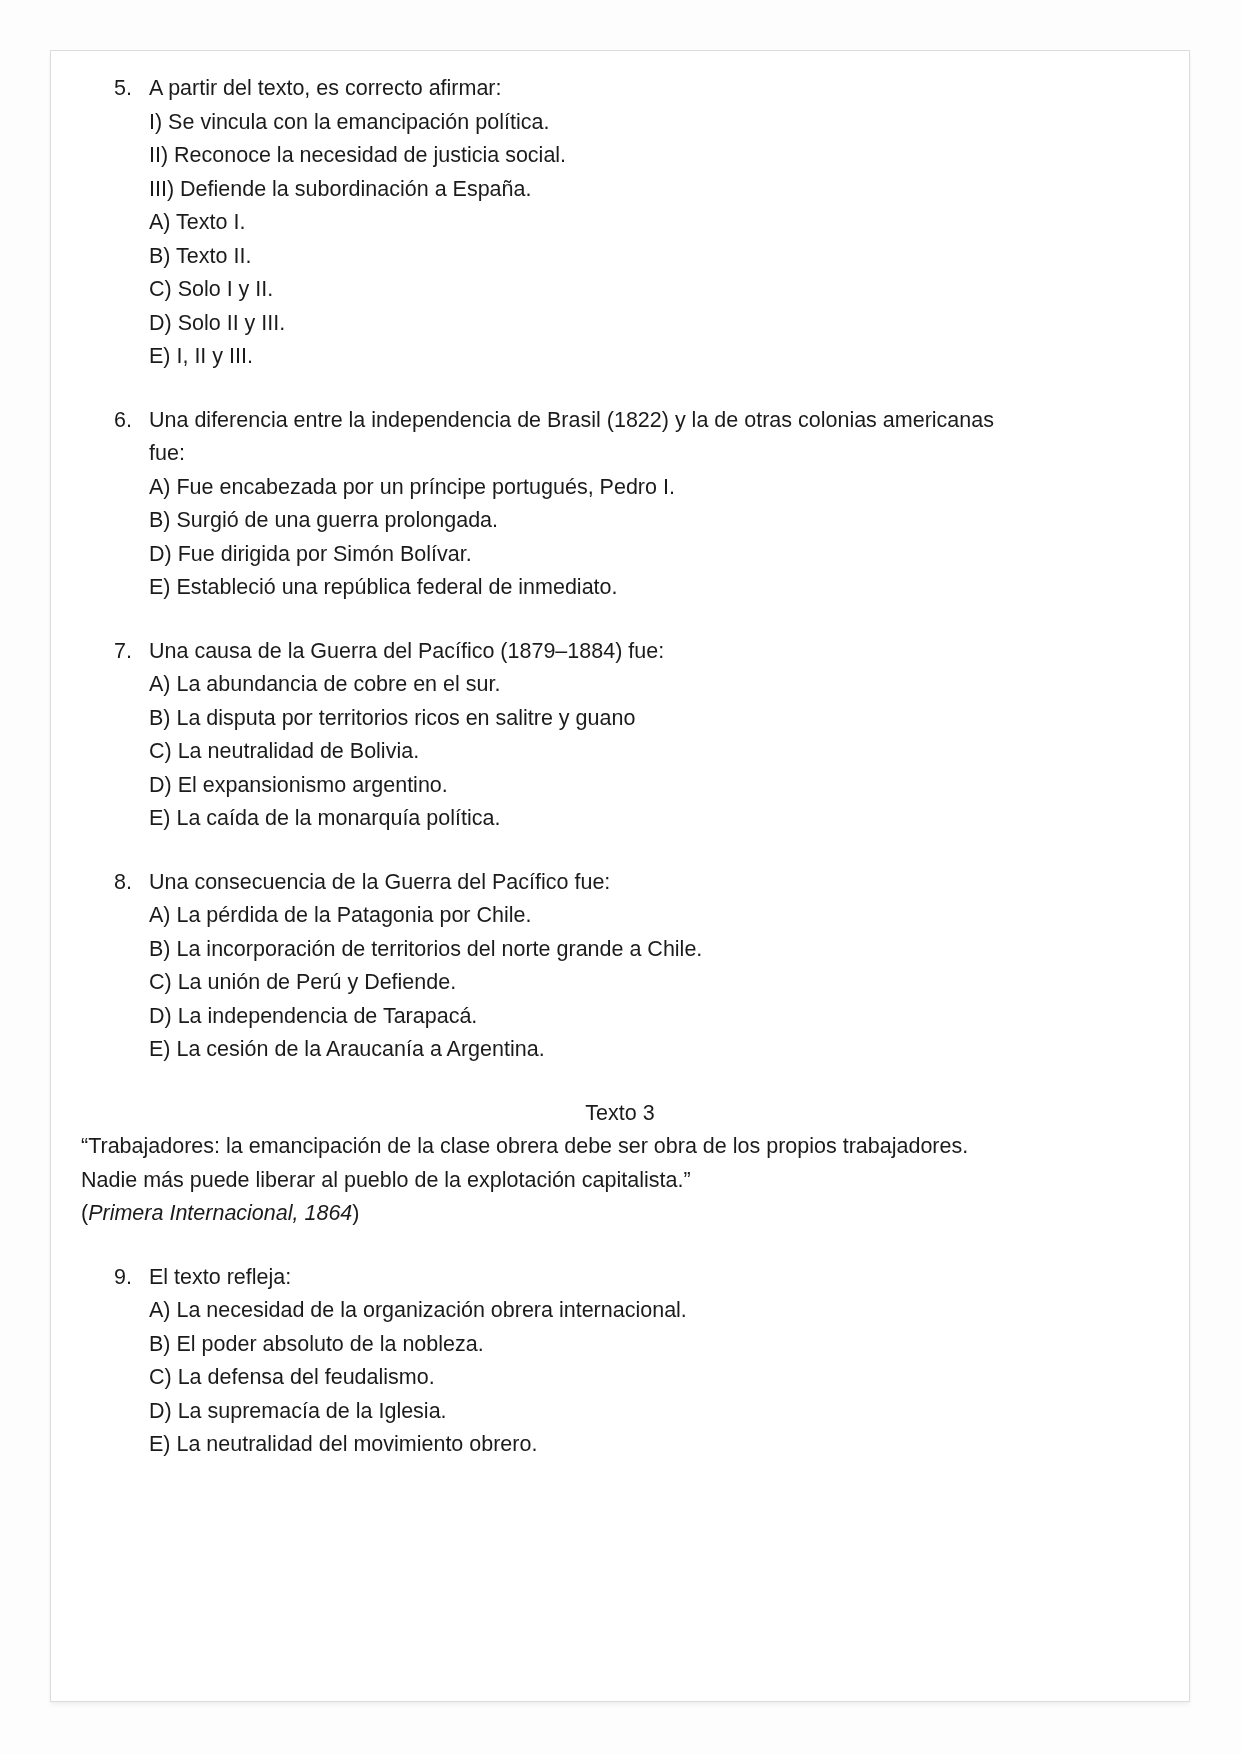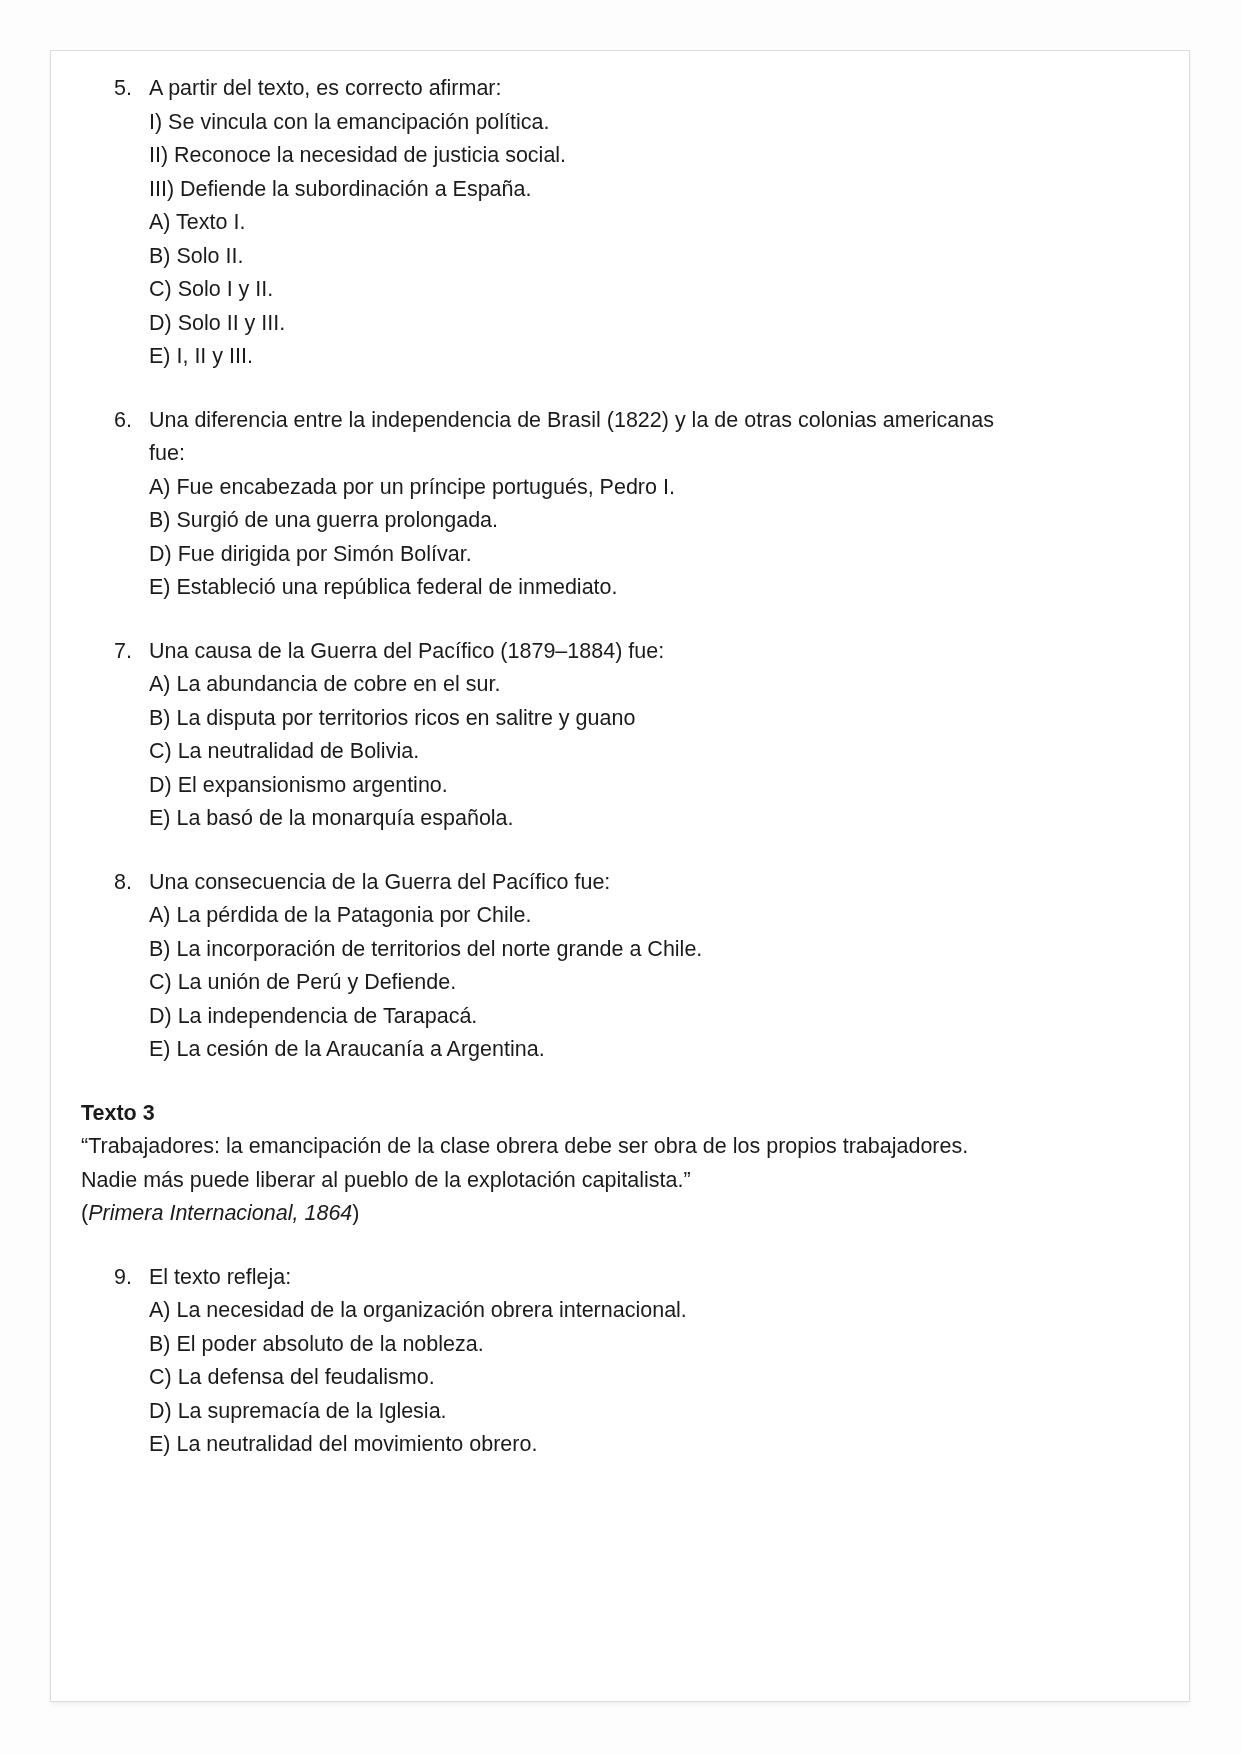--- a/index.html
+++ b/index.html
@@ -34,37 +34,37 @@
   .qnum {
     position: absolute;
     left: 33px;
     top: 0;
   }
 
   .texto-block {
     margin-bottom: 30px;
   }
 
-  .heading { font-weight: 700; }
+  .heading { font-weight: 400; text-align: center; }
 
   .it { font-style: italic; text-align: center; }
 </style>
 </head>
 <body>
 
 <div class="page-card">
 
   <div class="question">
     <span class="qnum">5.</span>
     <div class="line">A partir del texto, es correcto afirmar:</div>
     <div class="line">I) Se vincula con la emancipación política.</div>
     <div class="line">II) Reconoce la necesidad de justicia social.</div>
     <div class="line">III) Defiende la subordinación a España.</div>
     <div class="line">A) Texto I.</div>
-    <div class="line">B) Solo II.</div>
+    <div class="line">B) Texto II.</div>
     <div class="line">C) Solo I y II.</div>
     <div class="line">D) Solo II y III.</div>
     <div class="line">E) I, II y III.</div>
   </div>
 
   <div class="question">
     <span class="qnum">6.</span>
     <div class="line">Una diferencia entre la independencia de Brasil (1822) y la de otras colonias americanas</div>
     <div class="line">fue:</div>
     <div class="line">A) Fue encabezada por un príncipe portugués, Pedro I.</div>
@@ -73,21 +73,21 @@
     <div class="line">E) Estableció una república federal de inmediato.</div>
   </div>
 
   <div class="question">
     <span class="qnum">7.</span>
     <div class="line">Una causa de la Guerra del Pacífico (1879–1884) fue:</div>
     <div class="line">A) La abundancia de cobre en el sur.</div>
     <div class="line">B) La disputa por territorios ricos en salitre y guano</div>
     <div class="line">C) La neutralidad de Bolivia.</div>
     <div class="line">D) El expansionismo argentino.</div>
-    <div class="line">E) La basó de la monarquía española.</div>
+    <div class="line">E) La caída de la monarquía política.</div>
   </div>
 
   <div class="question">
     <span class="qnum">8.</span>
     <div class="line">Una consecuencia de la Guerra del Pacífico fue:</div>
     <div class="line">A) La pérdida de la Patagonia por Chile.</div>
     <div class="line">B) La incorporación de territorios del norte grande a Chile.</div>
     <div class="line">C) La unión de Perú y Defiende.</div>
     <div class="line">D) La independencia de Tarapacá.</div>
     <div class="line">E) La cesión de la Araucanía a Argentina.</div>

